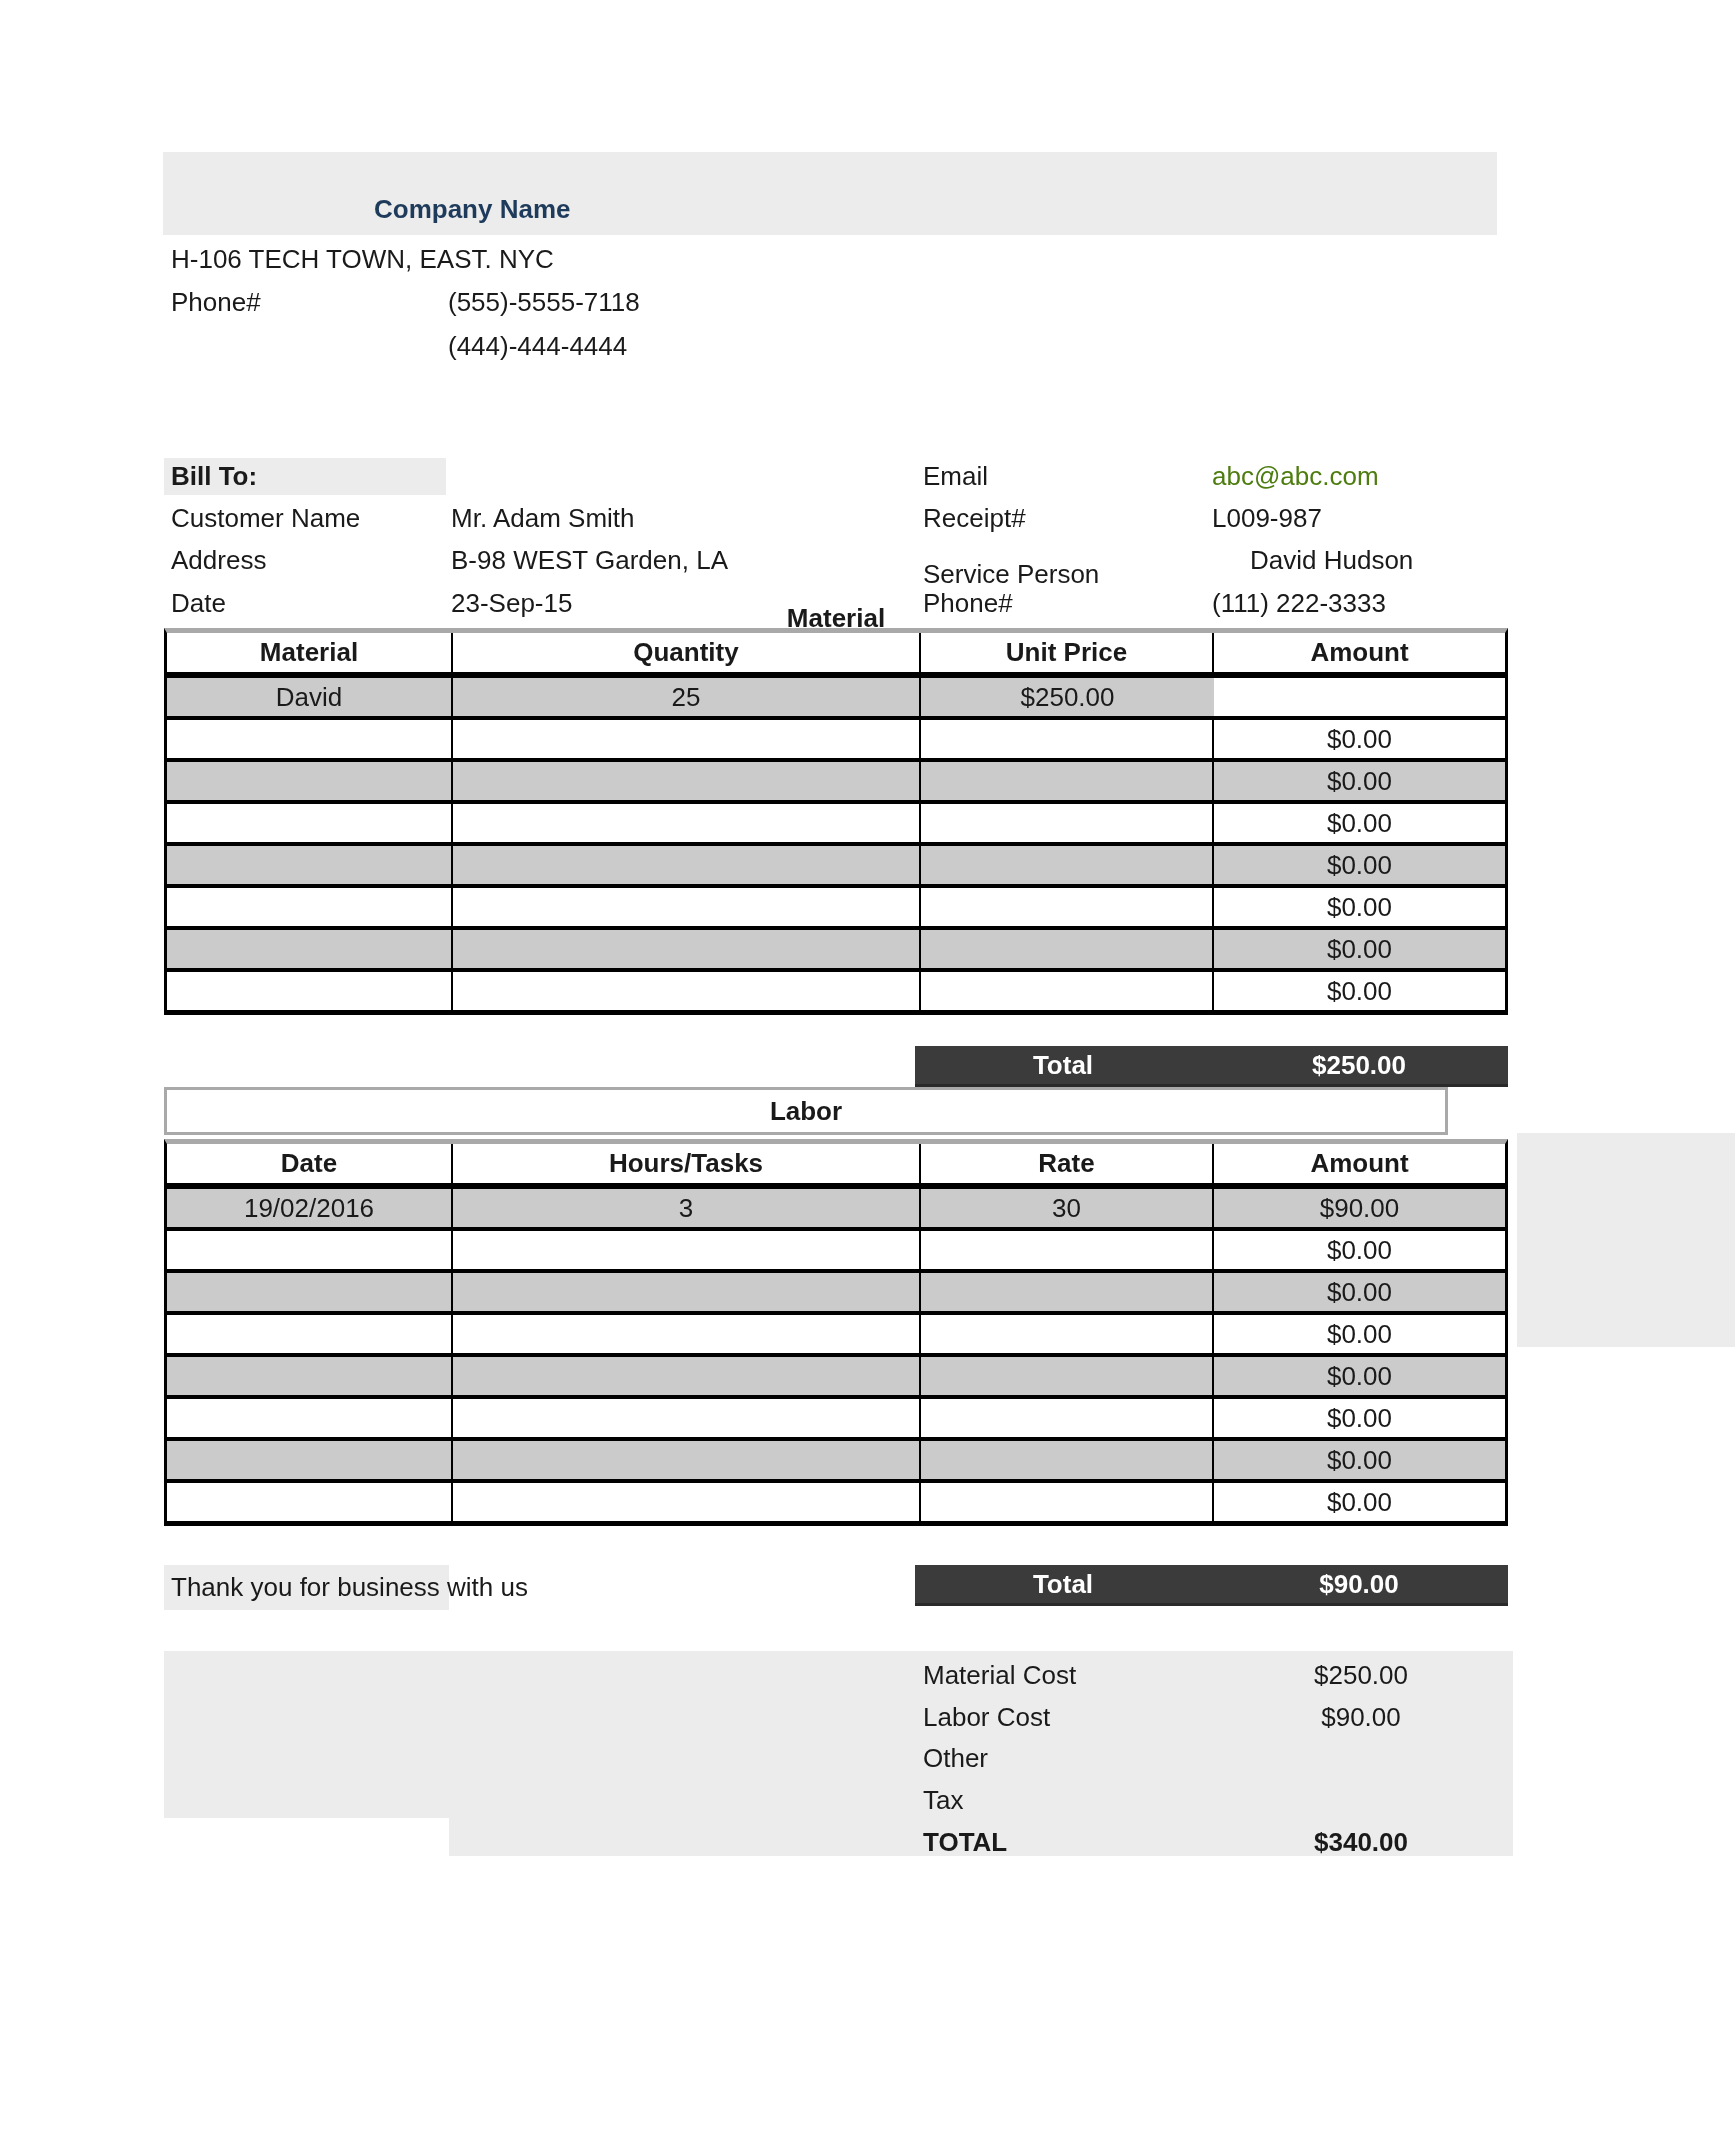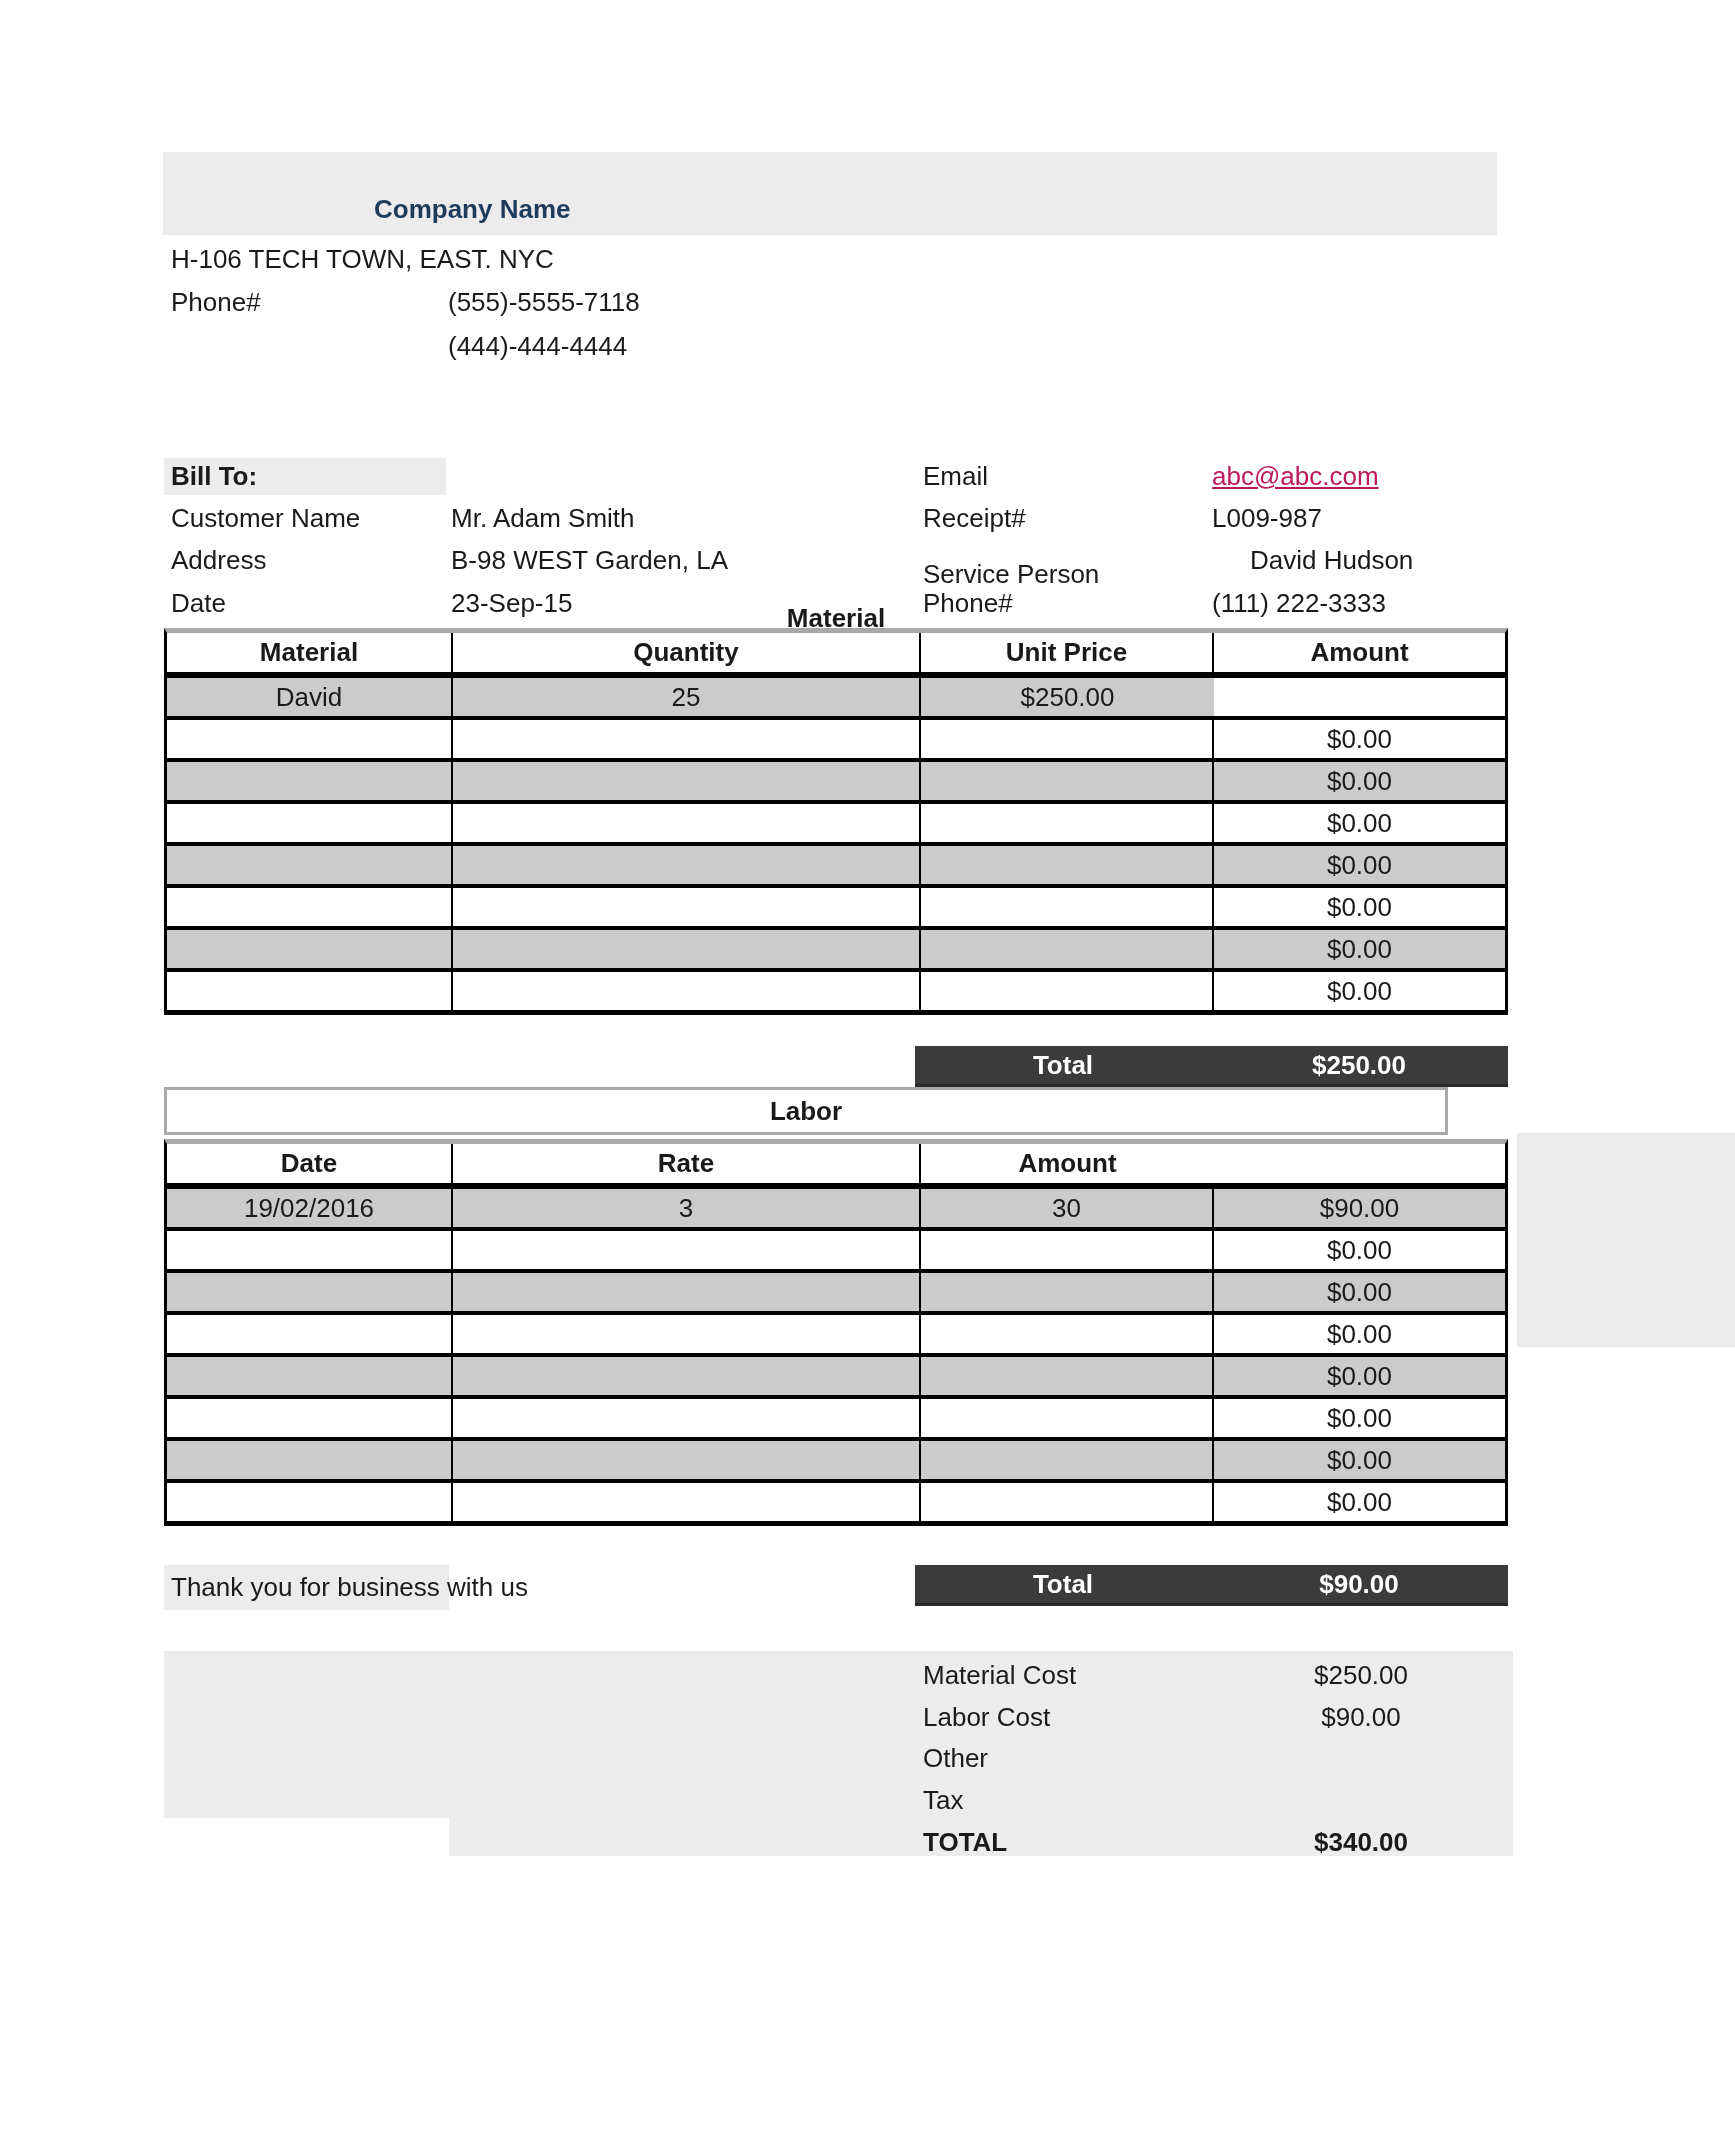--- a/index.html
+++ b/index.html
@@ -14,21 +14,21 @@
   .navy{color:#1f3b5c;}
   .blk{background:#ececec;}
   
   .title-box{
     position:absolute;left:164px;top:372px;width:1332px;height:78px;
     background:#ededed;border:3.3px solid #a6a6a6;box-sizing:border-box;
     display:flex;align-items:center;justify-content:center;
   }
   .title-box .t{font-size:42px;font-weight:bold;color:#2b4663;}
   
-  .link{color:#be185d;text-decoration:underline;cursor:pointer;}
+  .link{color:#4d7c0f;cursor:pointer;}
   
   .tbl{
     position:absolute;width:1344px;box-sizing:border-box;background:#fff;
     border-left:3.3px solid #000;border-right:3.3px solid #000;
     border-top:5.8px solid #a9a9a9;border-bottom:5px solid #000;
   }
   .trow{display:grid;grid-template-columns:286px 468px 293px 291px;border-bottom:4.2px solid #000;}
   .trow:last-child{border-bottom:none;}
   .trow.head{border-bottom:6.7px solid #000;font-weight:bold;}
   .tcell{
@@ -156,20 +156,21 @@
 
   <div class="labor-box">
     <span>Labor</span>
   </div>
 
   <div class="abs blk" style="left:1517px;top:1133px;width:219px;height:214px;"></div>
 
   <div class="tbl" style="left:164px;top:1139px;">
     <div class="trow head">
       <div class="tcell">Date</div>
+      <div class="tcell">Hours/Tasks</div>
       <div class="tcell">Rate</div>
       <div class="tcell">Amount</div>
     </div>
     <div class="trow gray">
       <div class="tcell">19/02/2016</div>
       <div class="tcell">3</div>
       <div class="tcell">30</div>
       <div class="tcell">$90.00</div>
     </div>
     <div class="trow">

